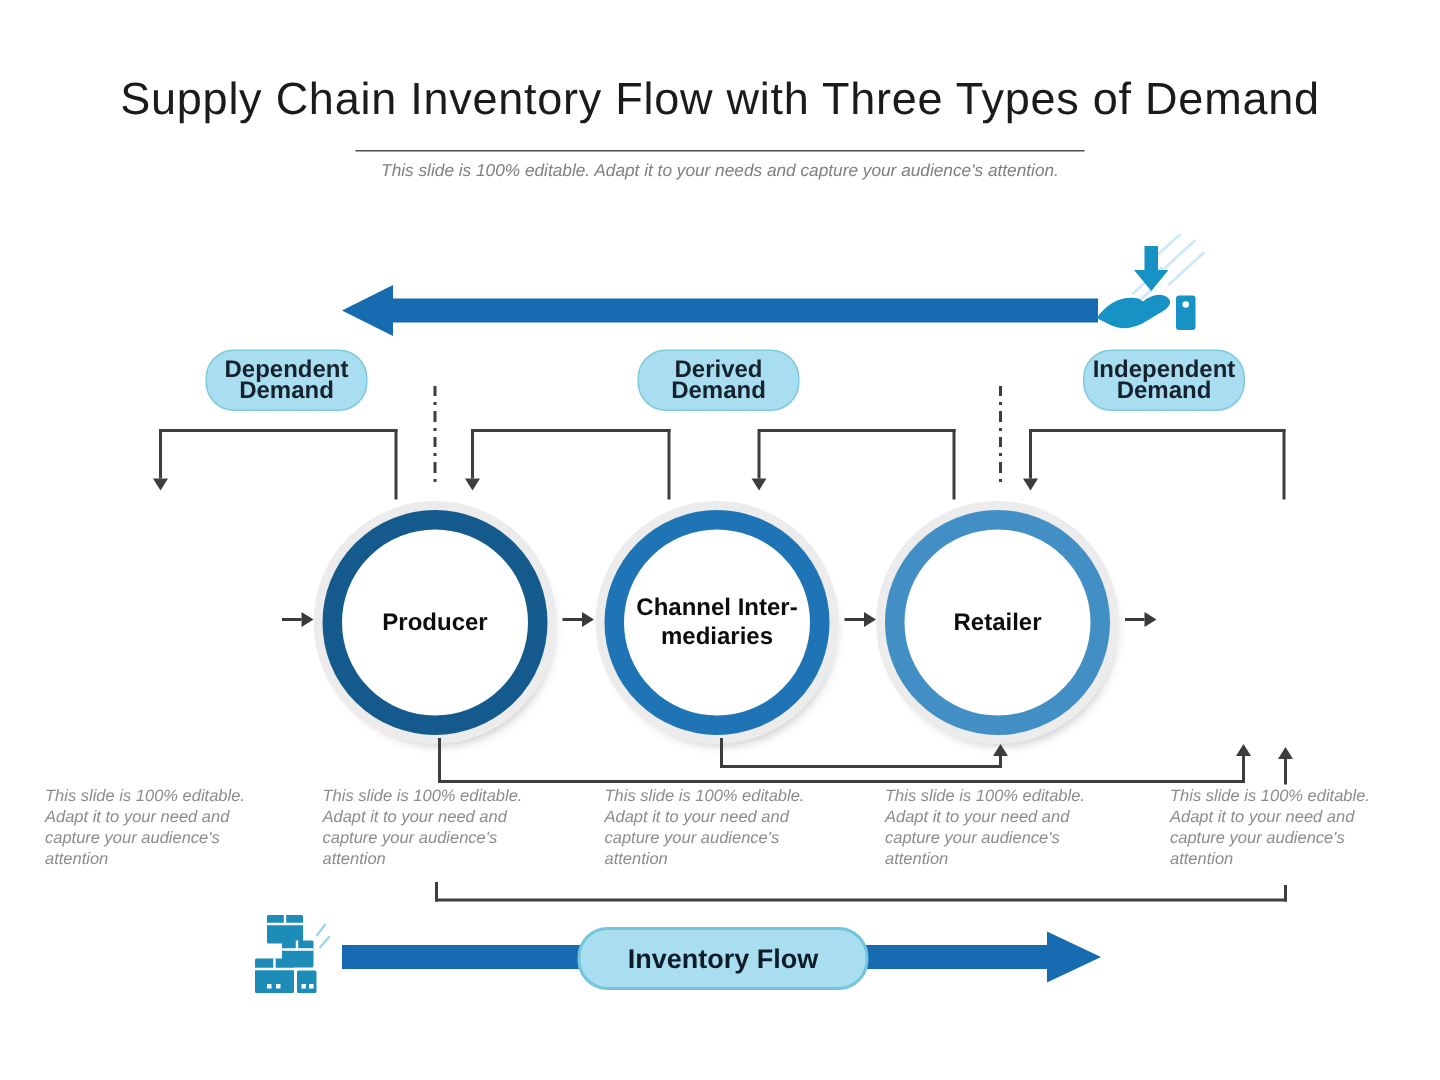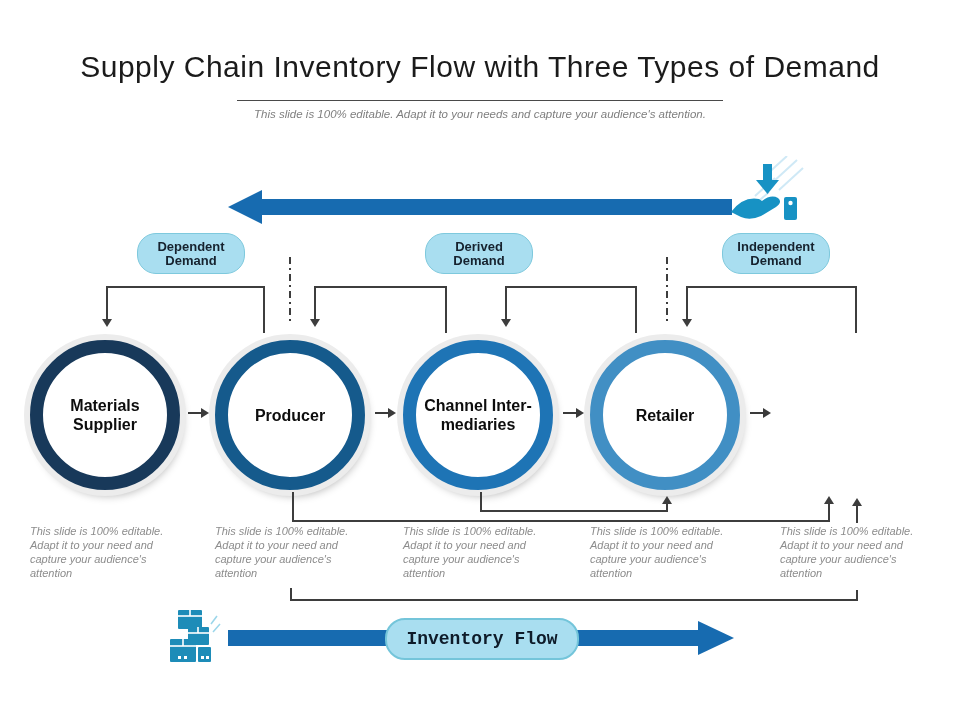--- a/index.html
+++ b/index.html
@@ -18,25 +18,25 @@
   .demand-body{left:260px;top:199px;width:472px;height:16px;}
   .demand-head{position:absolute;left:228px;top:190px;width:0;height:0;
     border-top:17px solid transparent;border-bottom:17px solid transparent;border-right:34px solid #176bb0;}
   .inventory-body{left:228px;top:630px;width:472px;height:16px;}
   .inventory-head{position:absolute;left:698px;top:621px;width:0;height:0;
     border-top:17px solid transparent;border-bottom:17px solid transparent;border-left:36px solid #176bb0;}
   .flow-pill{position:absolute;left:385px;width:190px;height:38px;border-radius:20px;
     background:#a9def0;border:2px solid #74c5da;display:flex;align-items:center;justify-content:center;
     font-size:18px;font-weight:bold;color:#0e1b29;}
   .demand-pill{top:188px;}
-  .inventory-pill{top:618px;font-family:Liberation Mono, monospace;}
+  .inventory-pill{top:618px;}
   
   .badge{position:absolute;top:233px;width:106px;height:39px;border-radius:19px;
     background:#a9def0;border:1.5px solid #7ec9dd;display:flex;align-items:center;justify-content:center;
-    text-align:center;font-size:13px;font-weight:bold;line-height:14px;color:#16222e;white-space:pre-line;}
+    text-align:center;font-size:16px;font-weight:bold;line-height:14px;color:#16222e;white-space:pre-line;}
   
   .ln{position:absolute;background:#3d3d3d;}
   .arr-down{position:absolute;width:0;height:0;border-left:5px solid transparent;
     border-right:5px solid transparent;border-top:8px solid #3d3d3d;}
   .arr-up{position:absolute;width:0;height:0;border-left:5px solid transparent;
     border-right:5px solid transparent;border-bottom:8px solid #3d3d3d;}
   .dashdot{position:absolute;width:2px;height:68px;top:257px;
     background:repeating-linear-gradient(to bottom,#3d3d3d 0 7px,transparent 7px 11px,#3d3d3d 11px 13px,transparent 13px 17px);}
   
   .node{position:absolute;top:340px;width:124px;height:124px;border-radius:50%;
@@ -107,24 +107,20 @@
   <div class="ln" style="left:506px;top:286px;width:131px;height:2px;"></div>
   <div class="ln" style="left:505px;top:286px;width:2px;height:33px;"></div>
   <div class="arr-down" style="left:501px;top:319px;"></div>
   <div class="ln" style="left:635px;top:286px;width:2px;height:47px;"></div>
 
   <div class="ln" style="left:687px;top:286px;width:170px;height:2px;"></div>
   <div class="ln" style="left:686px;top:286px;width:2px;height:33px;"></div>
   <div class="arr-down" style="left:682px;top:319px;"></div>
   <div class="ln" style="left:855px;top:286px;width:2px;height:47px;"></div>
 
-  <div class="node" style="left: 30px; border-color: rgb(24, 57, 90);">
-    <span class="node-label">Materials
-Supplier</span>
-    </div>
   <div class="node" style="left: 215px; border-color: rgb(21, 90, 140);">
     <span class="node-label">Producer</span>
     </div>
   <div class="node" style="left: 403px; border-color: rgb(30, 116, 181);">
     <span class="node-label">Channel Inter-
 mediaries</span>
     </div>
   <div class="node" style="left: 590px; border-color: rgb(65, 143, 196);">
     <span class="node-label">Retailer</span>
     </div>

